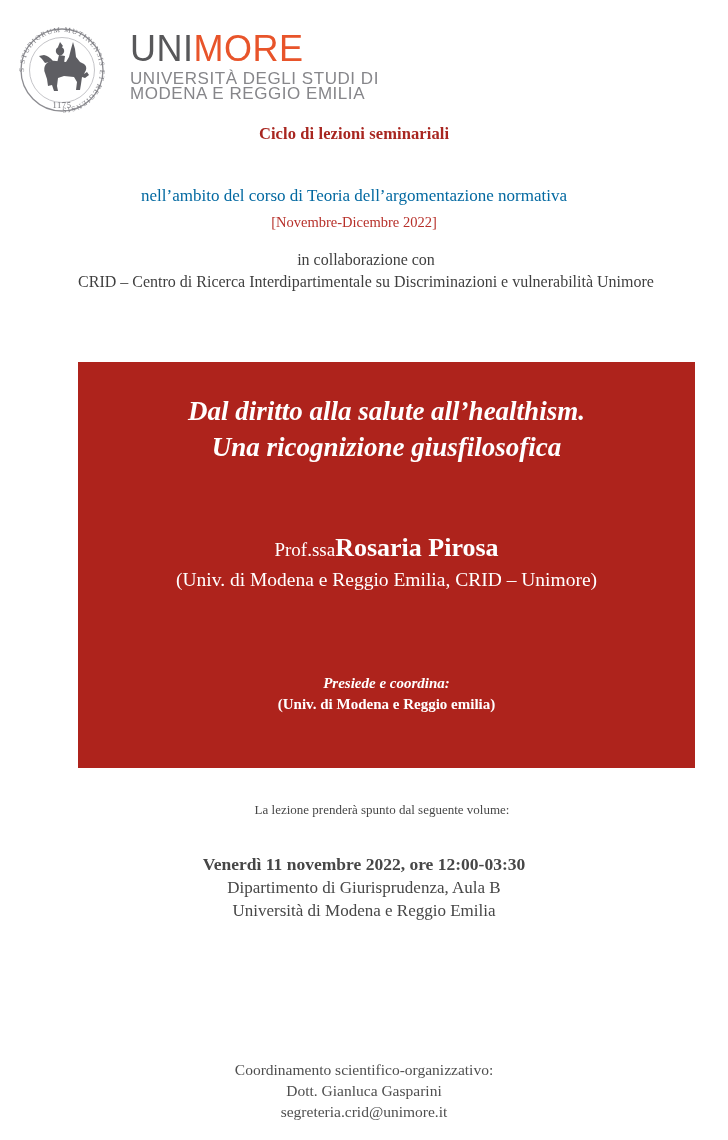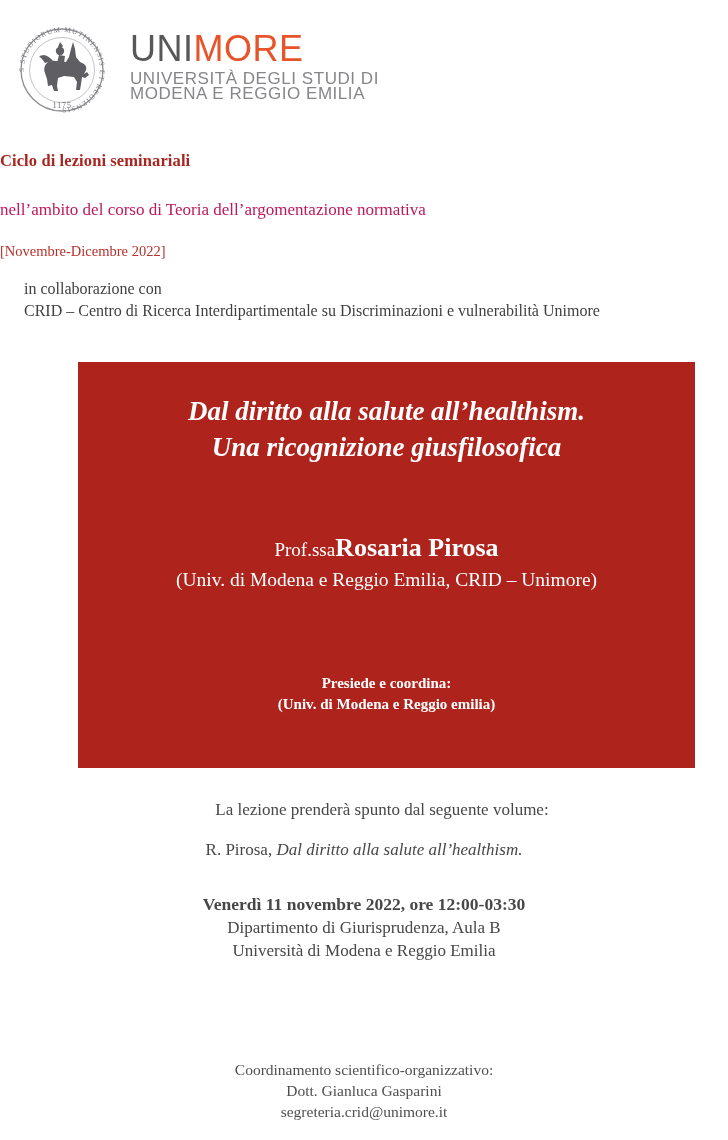--- a/index.html
+++ b/index.html
@@ -48,37 +48,38 @@
     line-height: 14.5px;
     letter-spacing: 0.55px;
     color: #86868a;
     margin-top: 5px;
     white-space: nowrap;
   }
 
   
   .intro {
     position: absolute;
-    left: 0; top: 151px;
+    left: 0; top: 124px;
     width: 708px;
+    text-align: center;
   }
   .kicker {
     color: #a82620;
     font-weight: bold;
     font-size: 16.5px;
     letter-spacing: 0.1px;
   }
   .course-line {
-    margin-top: 27px;
-    font-size: 17px;
-    line-height: 23px;
-    color: #be185d;
+    margin-top: 40px;
+    font-size: 17px;
+    line-height: 23px;
+    color: #0369a1;
   }
   .period {
-    margin-top: 22px;
+    margin-top: 7px;
     color: #b7302a;
     font-size: 14.5px;
   }
   .collab-line {
     margin-top: 18px;
     font-size: 16px;
     line-height: 22px;
     color: #3f3f3f;
     padding-left: 24px;
   }
@@ -121,20 +122,21 @@
     line-height: 26px;
     margin-top: 2px;
   }
   .panel-chair {
     margin-top: 80px;
   }
   .ch-label {
     font-size: 15px;
     line-height: 20px;
     font-weight: bold;
+    font-style: italic;
   }
   .ch-line {
     font-size: 21px;
     line-height: 27px;
     margin-top: 1px;
     white-space: nowrap;
   }
   .ch-pre {
     font-size: 14.5px;
     font-weight: bold;
@@ -152,21 +154,21 @@
 
   
   .lower {
     position: absolute;
     left: 0; top: 798px;
     width: 728px;
     text-align: center;
     color: #474747;
   }
   .vol-intro {
-    font-size: 17px;
+    font-size: 13px;
     line-height: 23px;
     padding-left: 36px;
   }
   .vol-ref {
     margin-top: 17px;
     font-size: 17px;
     line-height: 23px;
   }
   .vol-ref em { font-style: italic; }
 
@@ -250,21 +252,20 @@
 
   <div class="panel-chair">
     <div class="ch-label">Presiede e coordina:</div>
     <div class="ch-aff">(Univ. di Modena e Reggio emilia)</div>
   </div>
 </div>
 
 <div class="lower">
   <div class="vol-intro">La lezione prenderà spunto dal seguente volume:</div>
   <div class="vol-ref">
-    <div><span>R. Pirosa, </span><em>Dal diritto alla salute all’healthism.</em></div>
   </div>
 
   <div class="when">
     <div class="date">Venerdì 11 novembre 2022, ore 12:00-03:30</div>
     <div>Dipartimento di Giurisprudenza, Aula B</div>
     <div>Università di Modena e Reggio Emilia</div>
   </div>
 </div>
 
 <div class="footer">

